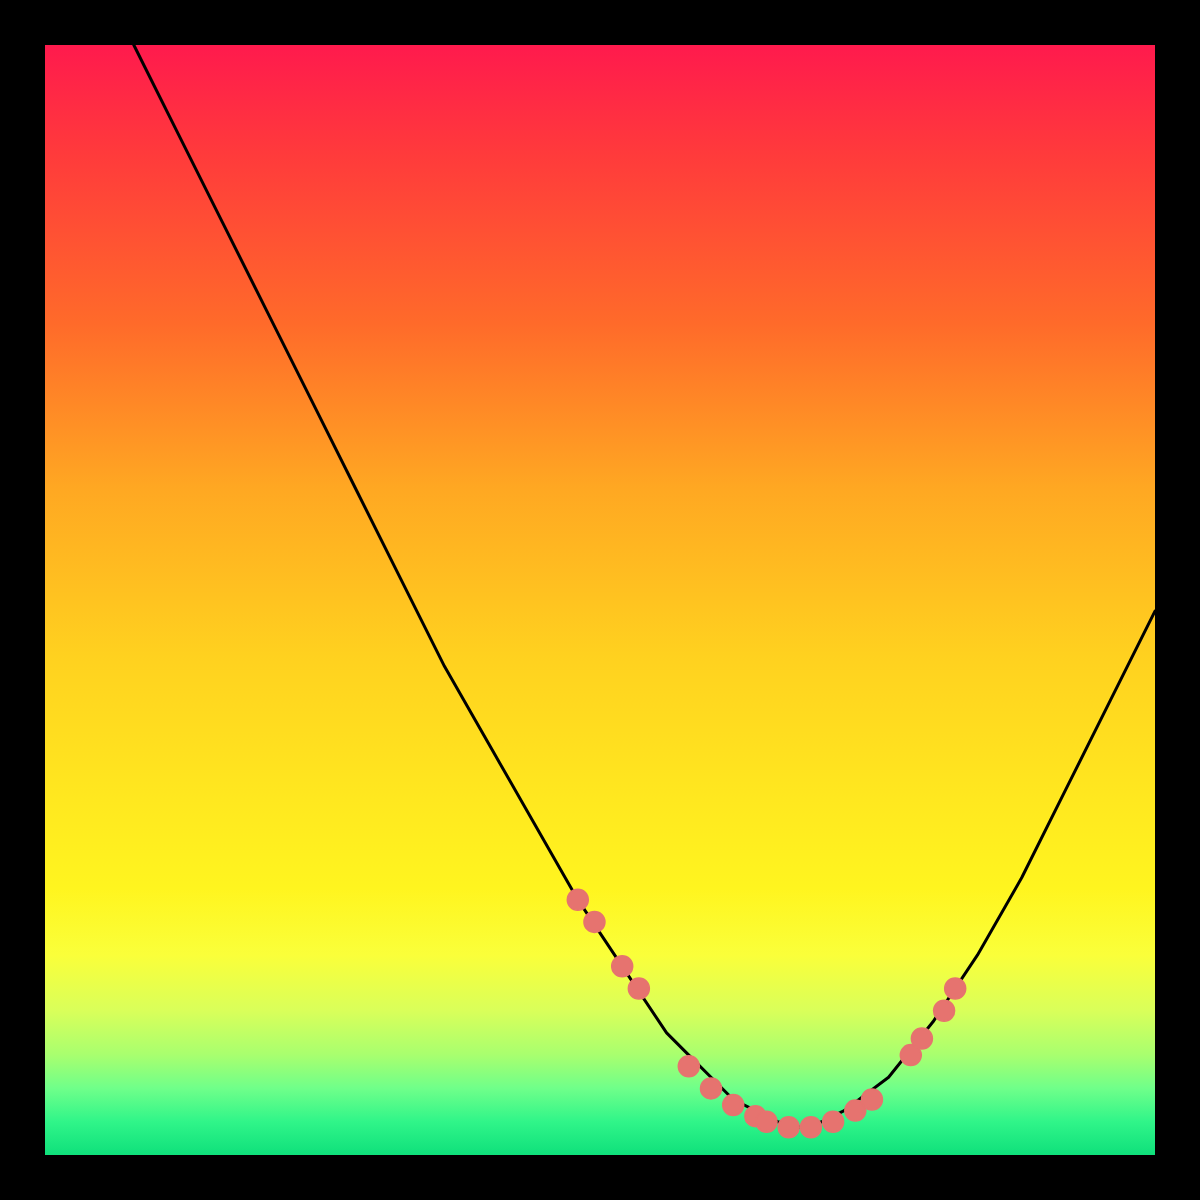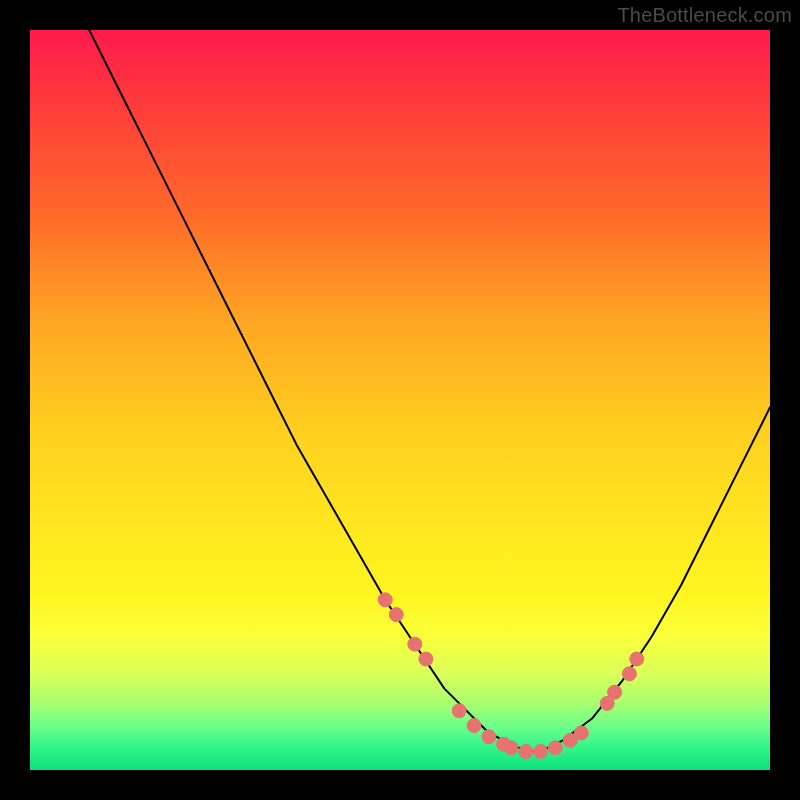--- a/index.html
+++ b/index.html
@@ -90,14 +90,13 @@
           <circle cx="525.4" cy="717.8" r="7" class="marker"></circle>
           <circle cx="540.2" cy="710.4" r="7" class="marker"></circle>
           <circle cx="551.3" cy="703.0" r="7" class="marker"></circle>
           <circle cx="577.2" cy="673.4" r="7" class="marker"></circle>
           <circle cx="584.6" cy="662.3" r="7" class="marker"></circle>
           <circle cx="599.4" cy="643.8" r="7" class="marker"></circle>
           <circle cx="606.8" cy="629.0" r="7" class="marker"></circle>
         </g>
     </svg>
   </div>
-  <div class="watermark">TheBottleneck.com</div>
 </div>
 
 </body></html>

